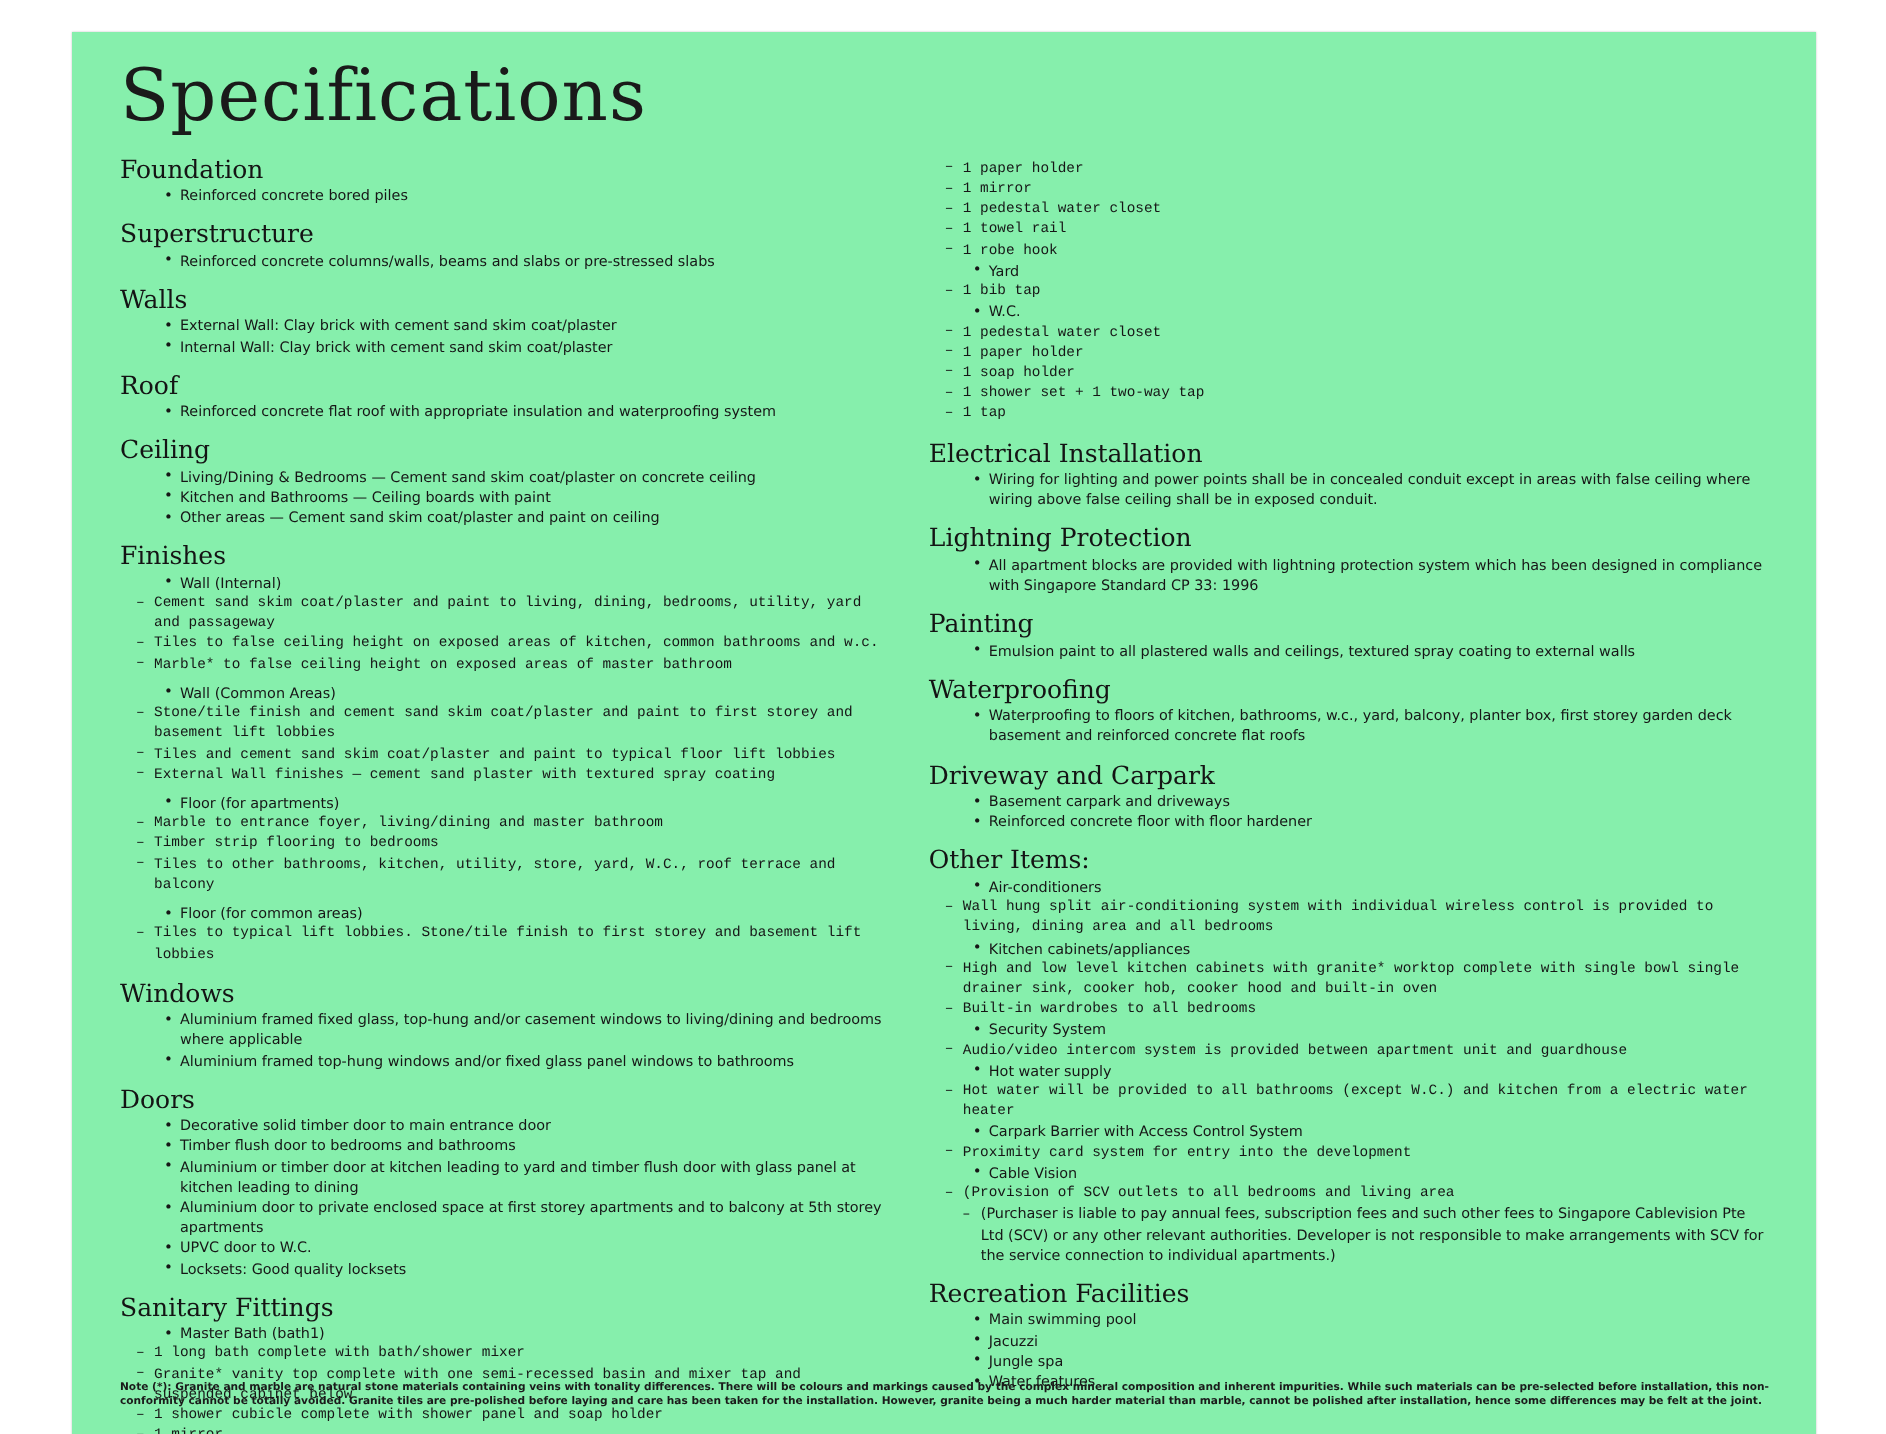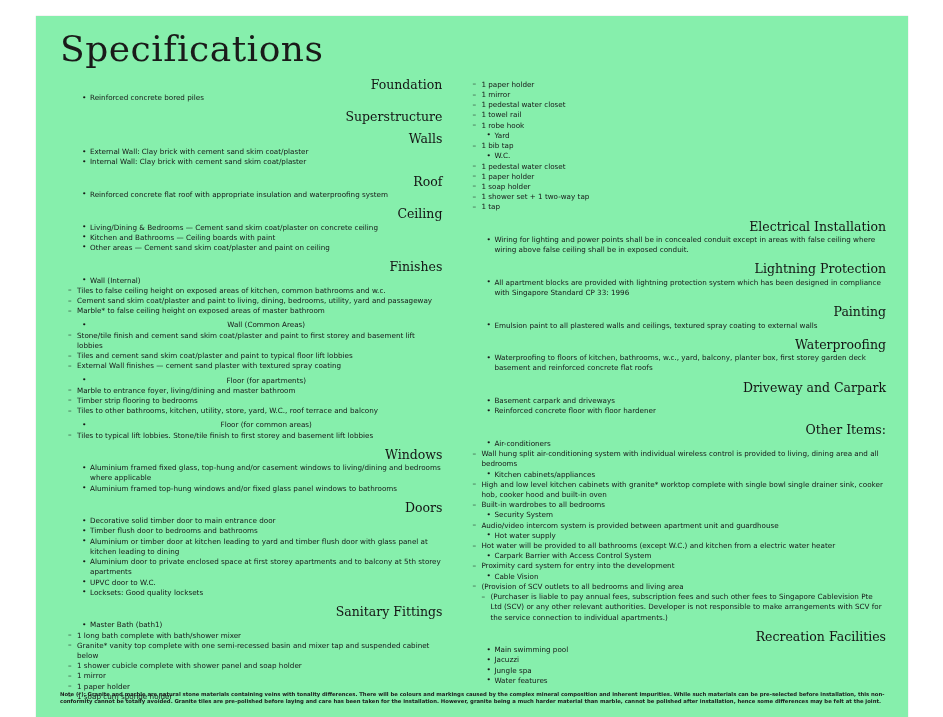--- a/index.html
+++ b/index.html
@@ -49,21 +49,20 @@
   .col-right {
     width: 430px;
     padding-top: 2px;
   }
   .sec-title {
     font-family: "DejaVu Serif", serif;
     font-size: 12.5px;
     color: #141414;
     margin: 7px 0 1px 0;
     line-height: 1.15;
-    text-align: right;
   }
   .sec-title.first { margin-top: 0; }
   ul {
     list-style: none;
     margin: 0;
     padding: 0;
   }
   li {
     font-size: 7.2px;
     line-height: 1.42;
@@ -74,39 +73,40 @@
   li.lvl1 { padding-left: 8px; margin-left: 22px; }
   li.lvl1:before {
     content: "\2022";
     position: absolute;
     left: 0;
     top: -0.5px;
     font-size: 7.5px;
   }
   li.lvl2 {
     padding-left: 17px;
+    font-family: Liberation Mono, monospace;
   }
   li.lvl2:before {
     content: "\2013";
     position: absolute;
     left: 8px;
     top: -0.5px;
     font-size: 7.2px;
   }
   li.lvl3 {
     padding-left: 26px;
   }
   li.lvl3:before {
     content: "\2013";
     position: absolute;
     left: 17px;
     top: -0.5px;
     font-size: 7.2px;
   }
-  li.gap { margin-top: 4px; text-align: center; }
+  li.gap { margin-top: 4px; }
   .note {
     position: absolute;
     left: 24px;
     bottom: 14px;
     width: 830px;
     font-size: 5.3px;
     line-height: 1.45;
     color: #1a1a1a;
   }
   .note b { font-weight: bold; }
@@ -117,40 +117,43 @@
 <div class="page">
   <div class="page-inner">
     <h1 class="doc-title">Specifications</h1>
     <div class="columns">
       <div class="col" id="left-col">
           <div class="sec-title first">Foundation</div>
           <ul>
             <li class="lvl1">Reinforced concrete bored piles</li>
           </ul>
           <div class="sec-title">Superstructure</div>
+          <ul>
+            <li class="lvl1">Reinforced concrete columns/walls, beams and slabs or pre-stressed slabs</li>
+          </ul>
           <div class="sec-title">Walls</div>
           <ul>
             <li class="lvl1">External Wall: Clay brick with cement sand skim coat/plaster</li>
             <li class="lvl1">Internal Wall: Clay brick with cement sand skim coat/plaster</li>
           </ul>
           <div class="sec-title">Roof</div>
           <ul>
             <li class="lvl1">Reinforced concrete flat roof with appropriate insulation and waterproofing system</li>
           </ul>
           <div class="sec-title">Ceiling</div>
           <ul>
             <li class="lvl1">Living/Dining &amp; Bedrooms — Cement sand skim coat/plaster on concrete ceiling</li>
             <li class="lvl1">Kitchen and Bathrooms — Ceiling boards with paint</li>
             <li class="lvl1">Other areas — Cement sand skim coat/plaster and paint on ceiling</li>
           </ul>
           <div class="sec-title">Finishes</div>
           <ul>
             <li class="lvl1">Wall (Internal)</li>
+            <li class="lvl2">Cement sand skim coat/plaster and paint to living, dining, bedrooms, utility, yard and passageway</li>
             <li class="lvl2">Tiles to false ceiling height on exposed areas of kitchen, common bathrooms and w.c.</li>
-            <li class="lvl2">Cement sand skim coat/plaster and paint to living, dining, bedrooms, utility, yard and passageway</li>
             <li class="lvl2">Marble* to false ceiling height on exposed areas of master bathroom</li>
             <li class="lvl1 gap">Wall (Common Areas)</li>
             <li class="lvl2">Stone/tile finish and cement sand skim coat/plaster and paint to first storey and basement lift lobbies</li>
             <li class="lvl2">Tiles and cement sand skim coat/plaster and paint to typical floor lift lobbies</li>
             <li class="lvl2">External Wall finishes — cement sand plaster with textured spray coating</li>
             <li class="lvl1 gap">Floor (for apartments)</li>
             <li class="lvl2">Marble to entrance foyer, living/dining and master bathroom</li>
             <li class="lvl2">Timber strip flooring to bedrooms</li>
             <li class="lvl2">Tiles to other bathrooms, kitchen, utility, store, yard, W.C., roof terrace and balcony</li>
             <li class="lvl1 gap">Floor (for common areas)</li>

